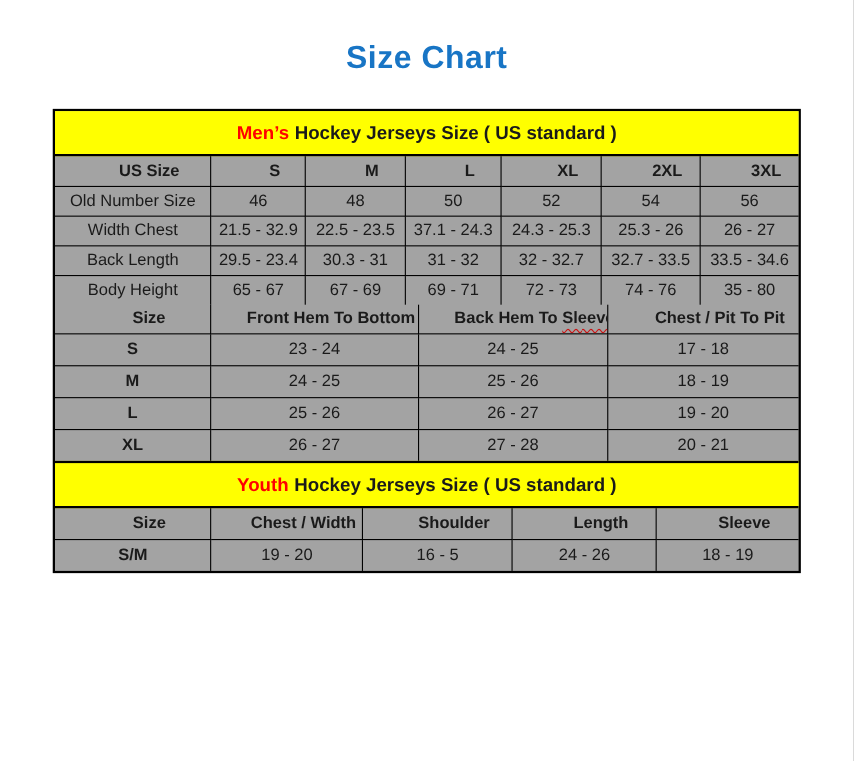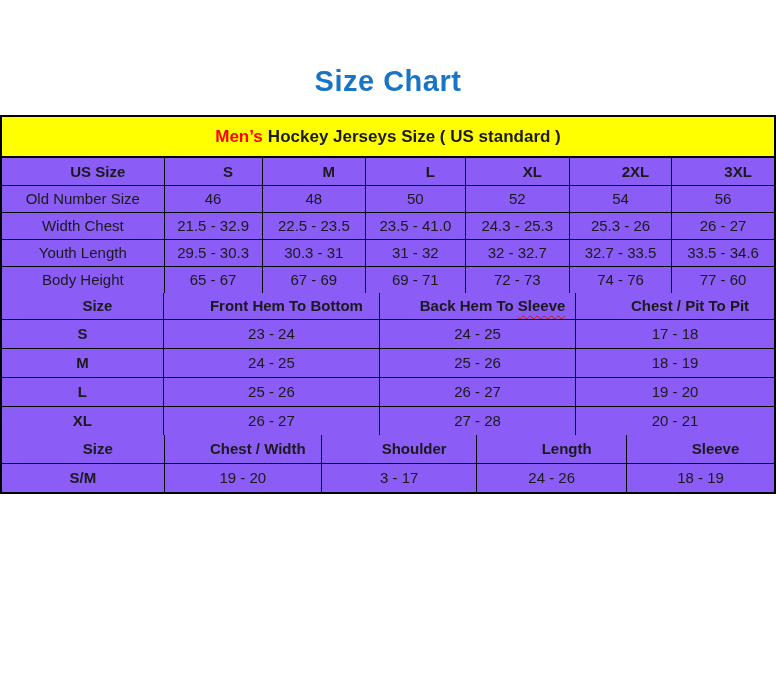--- a/index.html
+++ b/index.html
@@ -12,33 +12,33 @@
   html,body{margin:0;padding:0;}
   body{
     width:776px;height:692px;
     background:#ffffff;
     font-family:"Liberation Sans","DejaVu Sans",sans-serif;
     color:#1a1a1a;
     overflow:hidden;
   }
   .page-title{
     margin:0;
-    padding-top:64px;
+    padding-top:36px;
     text-align:center;
     font-size:29px;
     font-weight:bold;
     letter-spacing:0.5px;
     color:var(--title-color);
     line-height:1.2;
   }
   .chart-wrap{
-    width:776px;
-    margin:16px auto 0 auto;
+    width:680px;
+    margin:28px auto 0 auto;
     border:2px solid var(--line);
-    background:#8b5cf6;
+    background:#a3a3a3;
   }
   .banner{
     background:var(--banner-bg);
     text-align:center;
     font-weight:bold;
     font-size:17px;
     padding:9px 4px;
     border-bottom:2px solid var(--line);
     line-height:1.25;
   }
@@ -125,42 +125,42 @@
             <td>48</td>
             <td>50</td>
             <td>52</td>
             <td>54</td>
             <td>56</td>
           </tr>
           <tr>
             <td class="row-label">Width Chest</td>
             <td>21.5 - 32.9</td>
             <td>22.5 - 23.5</td>
-            <td>23.5 - 41.0</td>
+            <td>37.1 - 24.3</td>
             <td>24.3 - 25.3</td>
             <td>25.3 - 26</td>
             <td>26 - 27</td>
           </tr>
           <tr>
-            <td class="row-label">Youth Length</td>
-            <td>29.5 - 30.3</td>
+            <td class="row-label">Back Length</td>
+            <td>29.5 - 23.4</td>
             <td>30.3 - 31</td>
             <td>31 - 32</td>
             <td>32 - 32.7</td>
             <td>32.7 - 33.5</td>
             <td>33.5 - 34.6</td>
           </tr>
           <tr>
             <td class="row-label">Body Height</td>
             <td>65 - 67</td>
             <td>67 - 69</td>
             <td>69 - 71</td>
             <td>72 - 73</td>
             <td>74 - 76</td>
-            <td>77 - 60</td>
+            <td>35 - 80</td>
           </tr>
         </tbody>
       </table>
   </section>
 
   <section>
     <table class="sec-womens">
         <colgroup>
           <col style="width: 20.9%;">
           <col style="width: 28%;">
@@ -198,20 +198,23 @@
             <td class="row-label bold">XL</td>
             <td>26 - 27</td>
             <td>27 - 28</td>
             <td>20 - 21</td>
           </tr>
         </tbody>
       </table>
   </section>
 
   <section>
+    <div class="banner">
+      <span class="hl">Youth</span><span>Hockey Jerseys Size ( US standard )</span>
+    </div>
     <table class="sec-youth">
         <colgroup>
           <col style="width: 21%;">
           <col style="width: 20.4%;">
           <col style="width: 20.1%;">
           <col style="width: 19.4%;">
           <col style="width: 19.1%;">
         </colgroup>
         <thead>
           <tr>
@@ -219,21 +222,21 @@
             <th>Chest / Width</th>
             <th>Shoulder</th>
             <th>Length</th>
             <th>Sleeve</th>
           </tr>
         </thead>
         <tbody>
           <tr>
             <td class="row-label bold">S/M</td>
             <td>19 - 20</td>
-            <td>3 - 17</td>
+            <td>16 - 5</td>
             <td>24 - 26</td>
             <td>18 - 19</td>
           </tr>
         </tbody>
       </table>
   </section>
 
 </div>
 
 </body></html>

